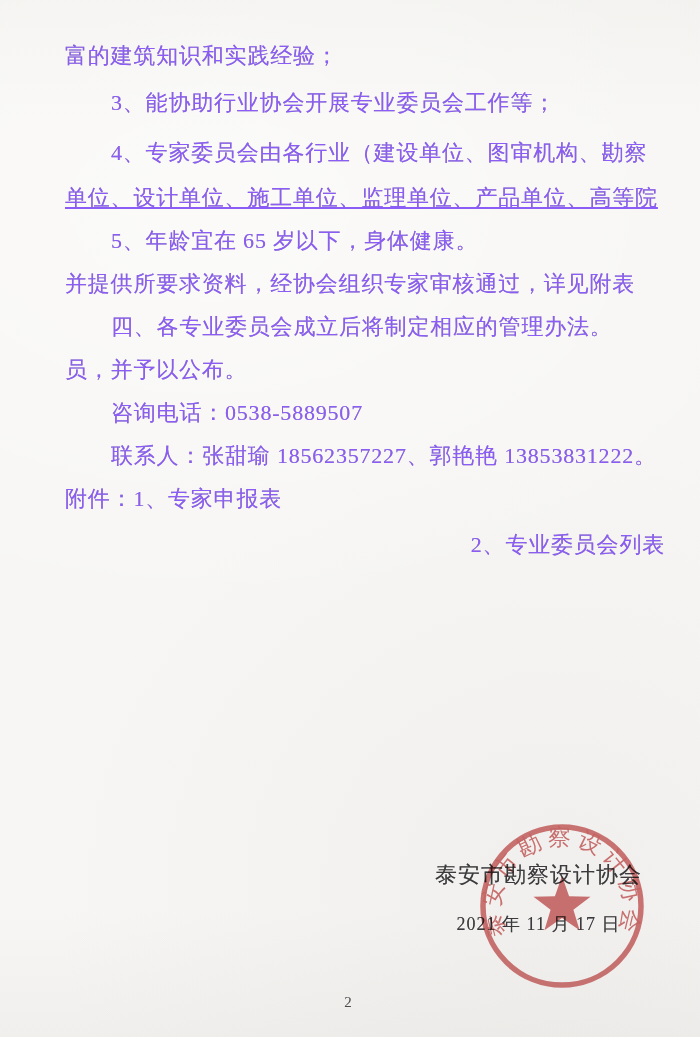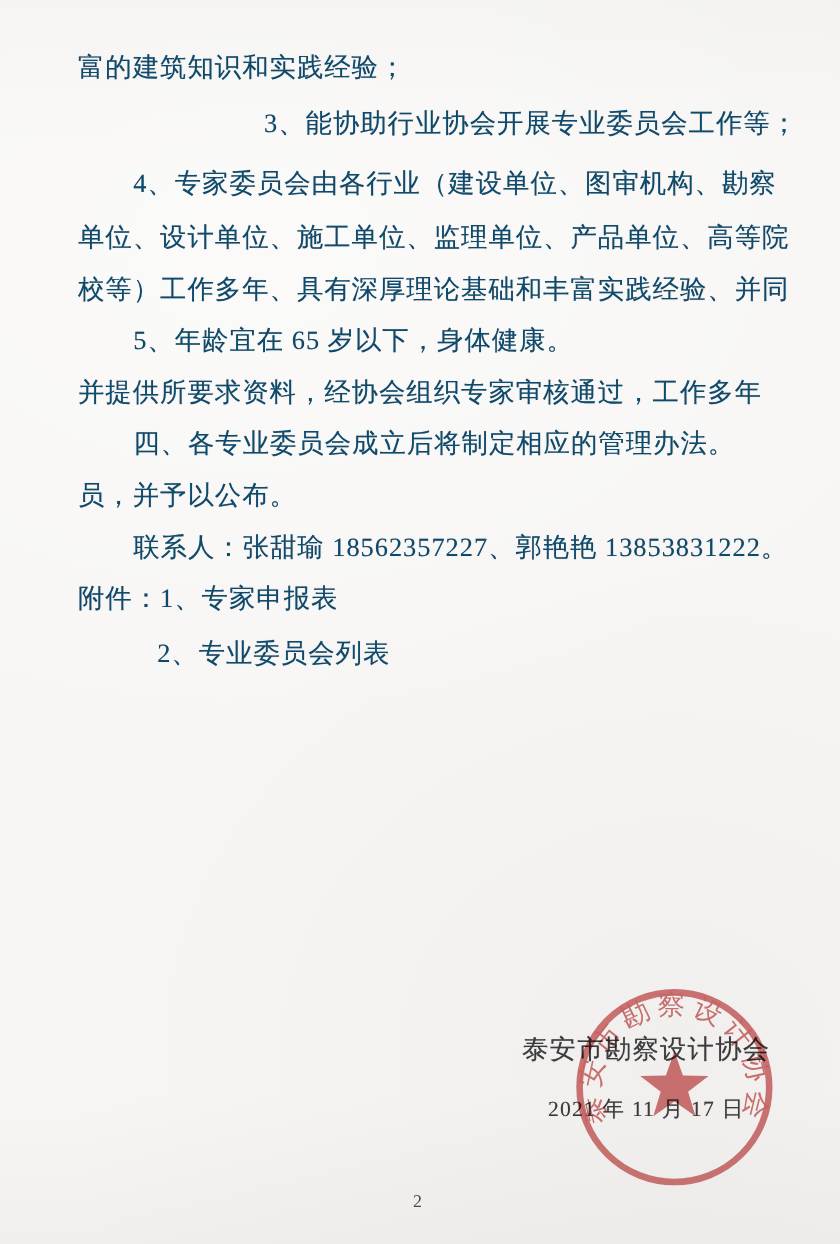--- a/index.html
+++ b/index.html
@@ -23,35 +23,35 @@
       radial-gradient(ellipse 800px 700px at 80% 85%, rgba(120,115,110,0.05), rgba(0,0,0,0) 65%),
       linear-gradient(180deg, rgba(230,228,224,0.25), rgba(255,255,255,0) 12%, rgba(255,255,255,0) 88%, rgba(225,223,220,0.3));
     pointer-events: none;
   }
 
   .doc-body {
     position: absolute;
     left: 65px;
     top: 34px;
     width: 600px;
-    color: #0c4a6e;
+    color: #8b5cf6;
     font-size: 22px;
     letter-spacing: 0.8px;
   }
   .line {
     height: 43px;
     line-height: 43px;
     white-space: nowrap;
     text-shadow: 0 0 0.6px rgba(60,60,60,0.45); 
   }
   .ind2 { padding-left: 46px; }   
-  .ind3 { padding-left: 66px; }   
-  .g4 { margin-top: 4px; text-align: right; }
+  .ind3 { padding-left: 66px; text-align: right; }   
+  .g4 { margin-top: 4px; }
   .g7 { margin-top: 7px; font-family: Liberation Serif, serif; }
-  .g2 { margin-top: 2px; }
+  .g2 { margin-top: 2px; text-decoration: underline; }
   .g3 { margin-top: 3px; }
 
   .signature-block {
     position: absolute;
     right: 58px;
     top: 860px;
     text-align: center;
     color: #3b3b3d;
     z-index: 2;
   }
@@ -94,25 +94,25 @@
 </head>
 <body>
 
 <div class="paper-texture"></div>
 
 <div class="doc-body">
   <div class="line">富的建筑知识和实践经验；</div>
   <div class="line ind2 g4">3、能协助行业协会开展专业委员会工作等；</div>
   <div class="line ind2 g7">4、专家委员会由各行业（建设单位、图审机构、勘察</div>
   <div class="line g2">单位、设计单位、施工单位、监理单位、产品单位、高等院</div>
-  <div class="line">校等）工作多年、具有深厚理论基础和丰富实践经验、并同</div>
   <div class="line ind2">5、年龄宜在 65 岁以下，身体健康。</div>
-  <div class="line">并提供所要求资料，经协会组织专家审核通过，工作多年</div>
+  <div class="line">并提供所要求资料，经协会组织专家审核通过，详见附表</div>
   <div class="line ind2">四、各专业委员会成立后将制定相应的管理办法。</div>
   <div class="line">员，并予以公布。</div>
+  <div class="line ind2">咨询电话：0538-5889507</div>
   <div class="line ind2">联系人：张甜瑜 18562357227、郭艳艳 13853831222。</div>
   <div class="line">附件：1、专家申报表</div>
   <div class="line ind3 g3">2、专业委员会列表</div>
 </div>
 
 <div class="signature-block">
   <div class="signature-org">泰安市勘察设计协会</div>
   <div class="signature-date">2021 年 11 月 17 日</div>
 </div>
 

